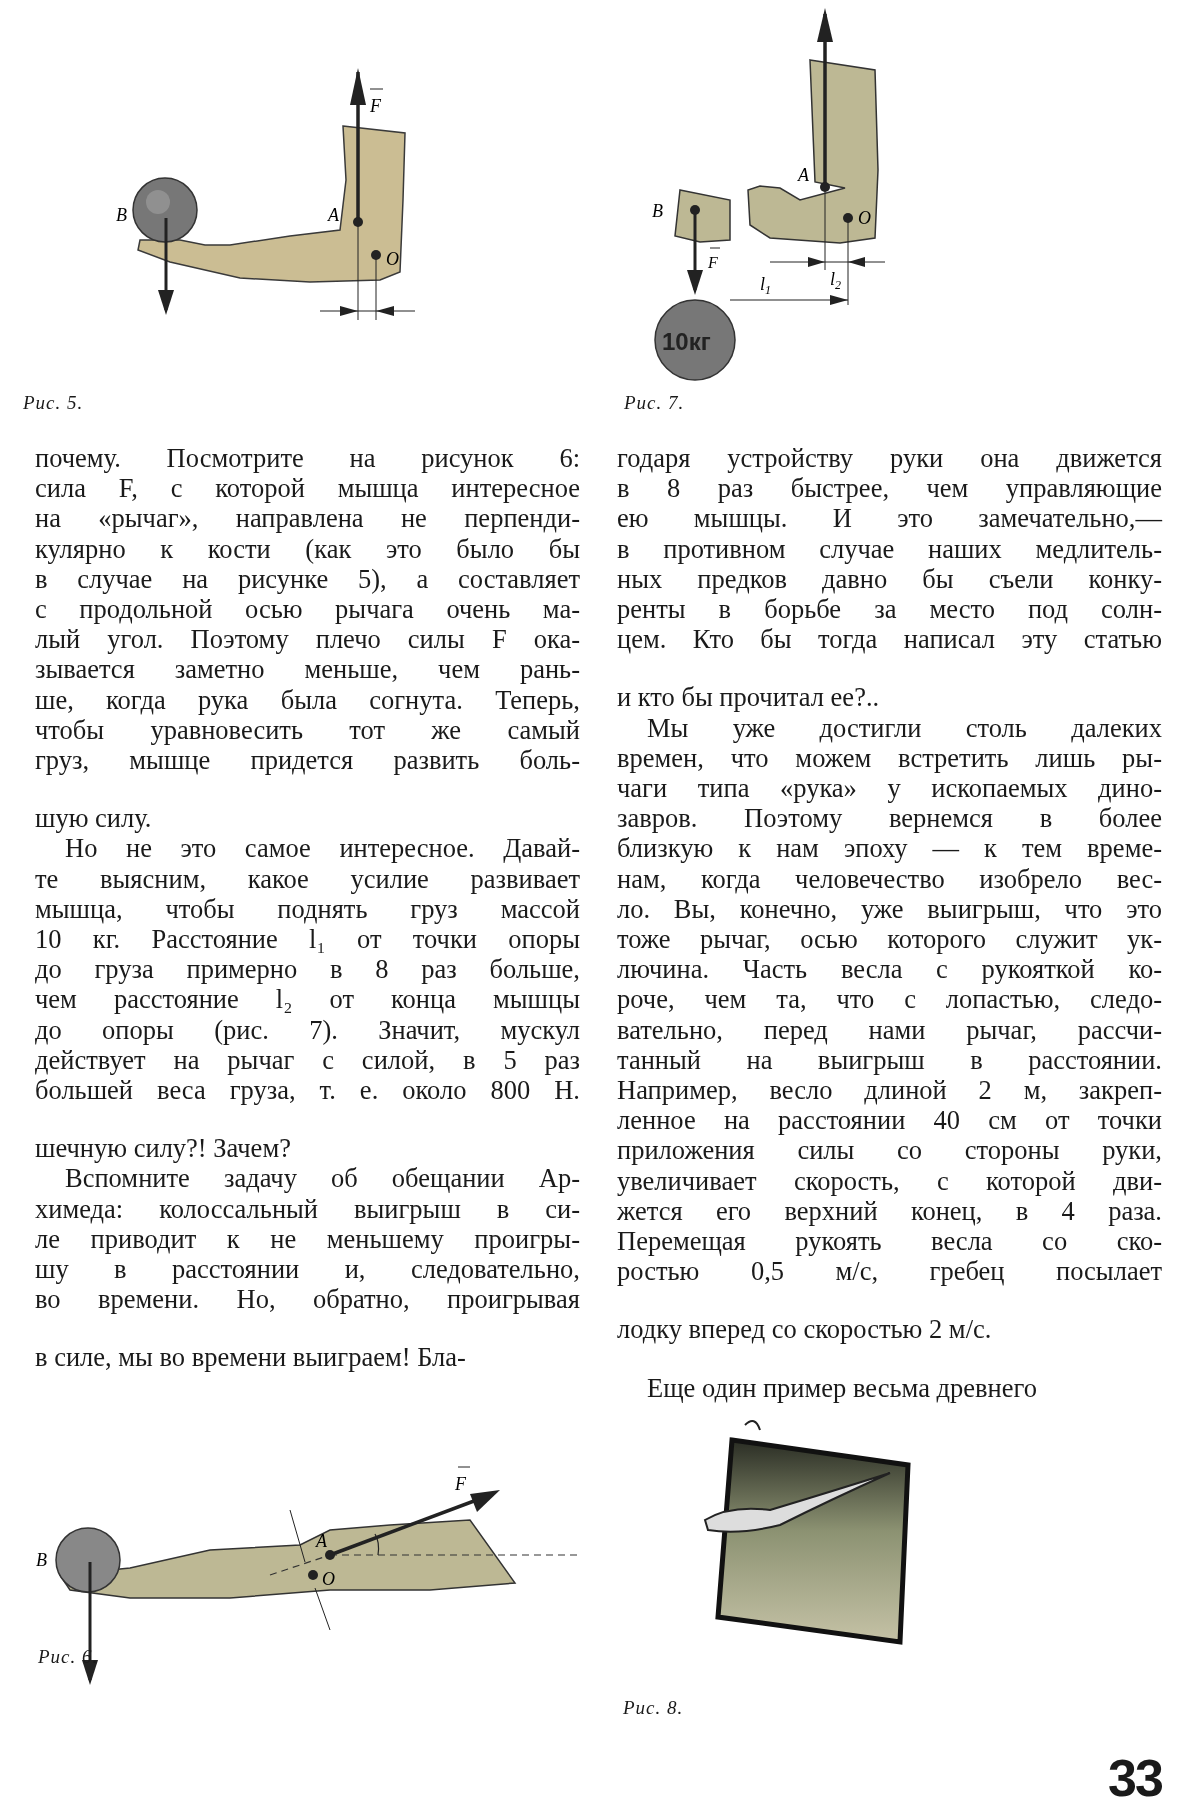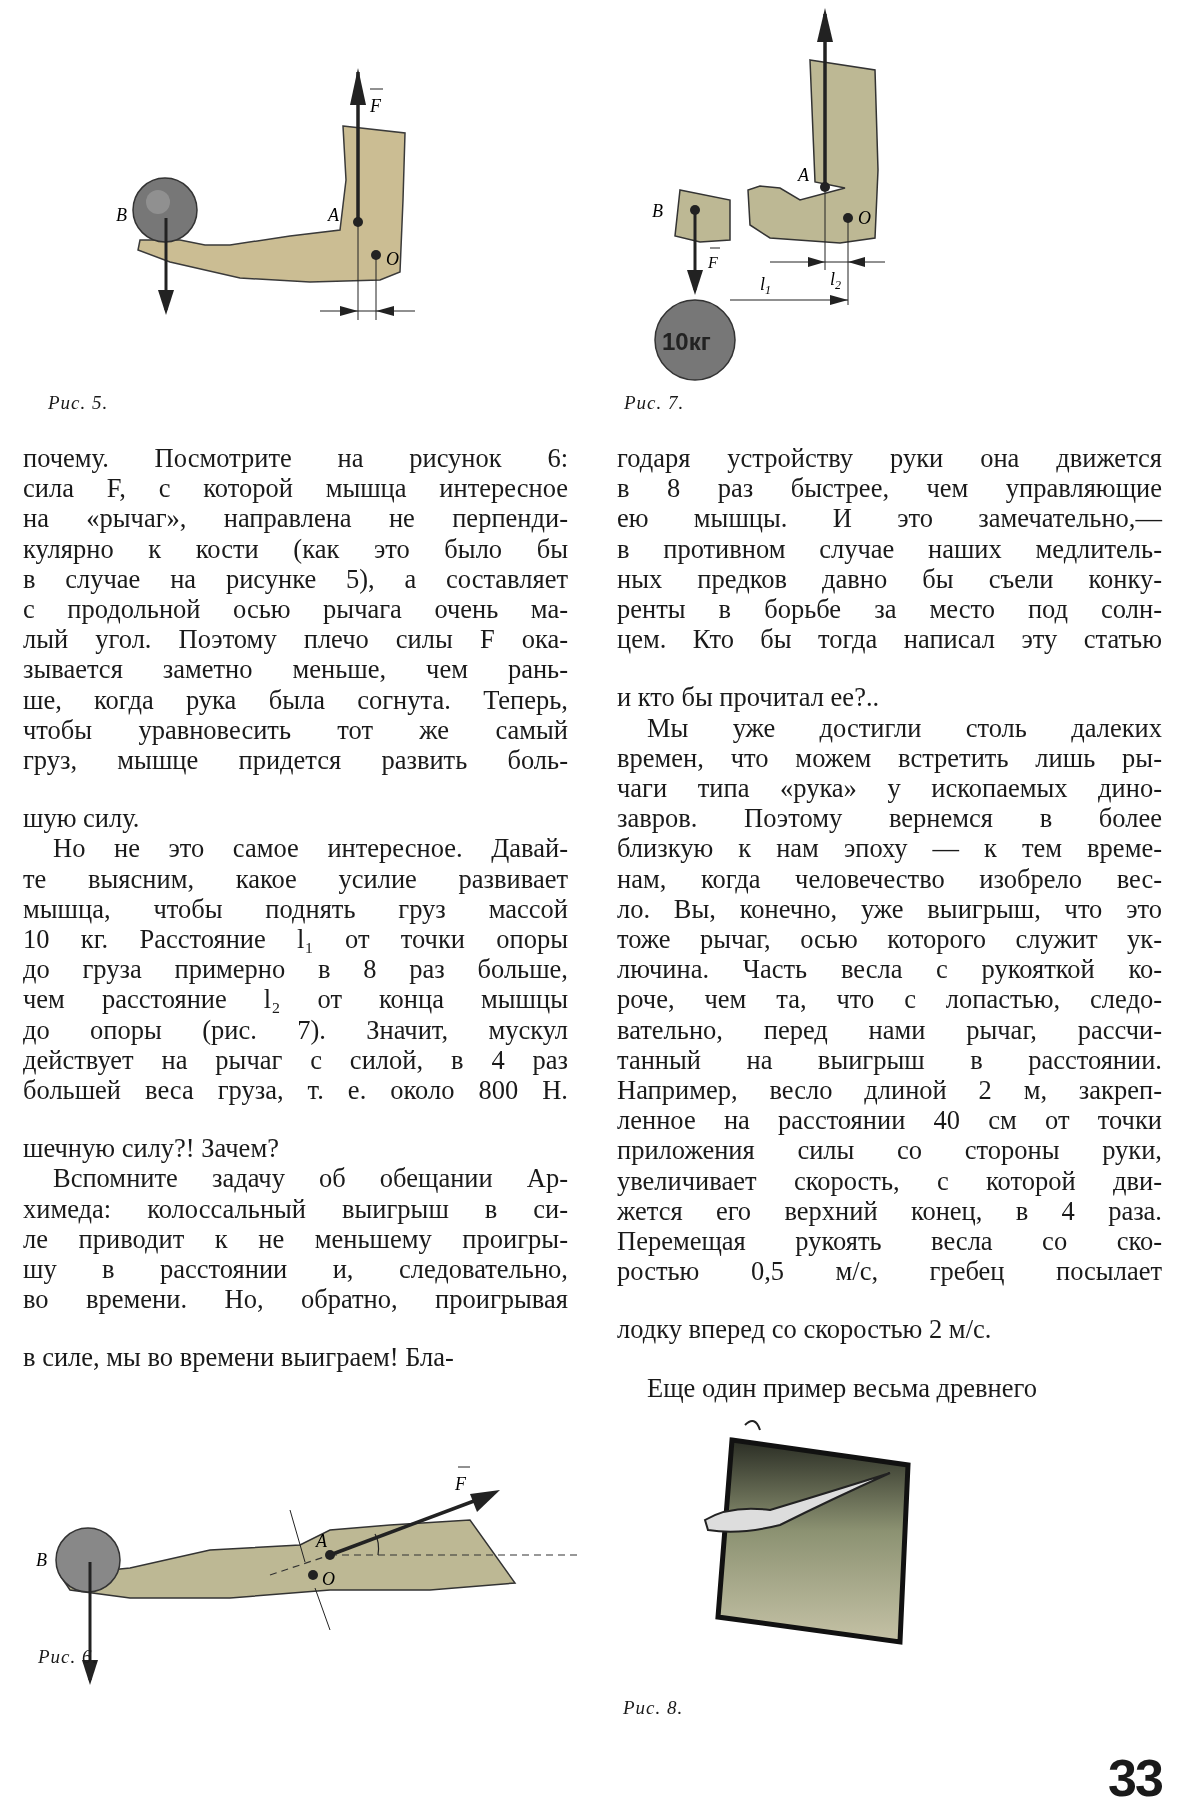--- a/index.html
+++ b/index.html
@@ -29,21 +29,21 @@
   <line x1="266" y1="205" x2="266" y2="270" stroke="#222" stroke-width="1"></line>
   <line x1="210" y1="261" x2="305" y2="261" stroke="#222" stroke-width="1.2"></line>
   <polygon points="230,256 248,261 230,266" fill="#222"></polygon>
   <polygon points="284,256 266,261 284,266" fill="#222"></polygon>
   <text x="6" y="171" font-size="18">B</text>
   <text x="218" y="171" font-size="18">A</text>
   <text x="276" y="215" font-size="18">O</text>
   <text x="260" y="62" font-size="18">F</text>
   <line x1="260" y1="39" x2="273" y2="39" stroke="#222" stroke-width="1"></line>
 </svg>
-<div class="caption" style="left:48px;top:392px">Рис. 5.</div>
+<div class="caption" style="left:23px;top:392px">Рис. 5.</div>
 
 <svg class="fig" style="left:730px;top:0px" width="330" height="385" viewBox="0 0 330 385">
   <path d="M80 60 L145 70 L148 170 L145 238 L110 243 L40 238 L20 225 L18 190 L30 186 L50 188 L70 200 L115 188 L85 182 Z" fill="#bdb894" stroke="#333" stroke-width="1.5"></path>
   <line x1="95" y1="185" x2="95" y2="14" stroke="#222" stroke-width="3.5"></line>
   <polygon points="87,42 103,42 95,8" fill="#222"></polygon>
   <circle cx="95" cy="187" r="5" fill="#222"></circle>
   <circle cx="118" cy="218" r="5" fill="#222"></circle>
   <circle cx="-48" cy="210" r="5" fill="#222" transform="translate(0,0)"></circle>
   <line x1="95" y1="190" x2="95" y2="270" stroke="#222" stroke-width="1"></line>
   <line x1="118" y1="220" x2="118" y2="305" stroke="#222" stroke-width="1"></line>
@@ -64,41 +64,41 @@
   <line x1="55" y1="62" x2="55" y2="140" stroke="#222" stroke-width="3"></line>
   <polygon points="47,120 63,120 55,145" fill="#222"></polygon>
   <circle cx="55" cy="190" r="40" fill="#777" stroke="#333" stroke-width="1.5"></circle>
   <text x="22" y="200" font-size="24" font-weight="bold" fill="#222" style="font-family:'Liberation Sans',sans-serif;font-style:normal">10кг</text>
   <text x="12" y="67" font-size="18">B</text>
   <text x="68" y="118" font-size="16">F</text>
   <line x1="70" y1="98" x2="80" y2="98" stroke="#222" stroke-width="1"></line>
 </svg>
 <div class="caption" style="left:624px;top:392px">Рис. 7.</div>
 
-<div class="col" style="left:23px;top:443px" id="leftcol">
+<div class="col" style="left:35px;top:443px" id="leftcol">
     <span class="line">почему. Посмотрите на рисунок 6:</span>
     <span class="line">сила F, с которой мышца интересное</span>
     <span class="line">на «рычаг», направлена не перпенди-</span>
     <span class="line">кулярно к кости (как это было бы</span>
     <span class="line">в случае на рисунке 5), а составляет</span>
     <span class="line">с продольной осью рычага очень ма-</span>
     <span class="line">лый угол. Поэтому плечо силы F ока-</span>
     <span class="line">зывается заметно меньше, чем рань-</span>
     <span class="line">ше, когда рука была согнута. Теперь,</span>
     <span class="line">чтобы уравновесить тот же самый</span>
     <span class="line">груз, мышце придется развить боль-</span>
     <span class="line last">шую силу.</span>
     <span class="line" style="padding-left: 30px;">Но не это самое интересное. Давай-</span>
     <span class="line">те выясним, какое усилие развивает</span>
     <span class="line">мышца, чтобы поднять груз массой</span>
     <span class="line">10 кг. Расстояние l₁ от точки опоры</span>
     <span class="line">до груза примерно в 8 раз больше,</span>
     <span class="line">чем расстояние l₂ от конца мышцы</span>
     <span class="line">до опоры (рис. 7). Значит, мускул</span>
-    <span class="line">действует на рычаг с силой, в 4 раз</span>
+    <span class="line">действует на рычаг с силой, в 5 раз</span>
     <span class="line">большей веса груза, т. е. около 800 Н.</span>
     <span class="line last">шечную силу?! Зачем?</span>
     <span class="line" style="padding-left: 30px;">Вспомните задачу об обещании Ар-</span>
     <span class="line">химеда: колоссальный выигрыш в си-</span>
     <span class="line">ле приводит к не меньшему проигры-</span>
     <span class="line">шу в расстоянии и, следовательно,</span>
     <span class="line">во времени. Но, обратно, проигрывая</span>
     <span class="line last">в силе, мы во времени выиграем! Бла-</span>
   </div>
 

